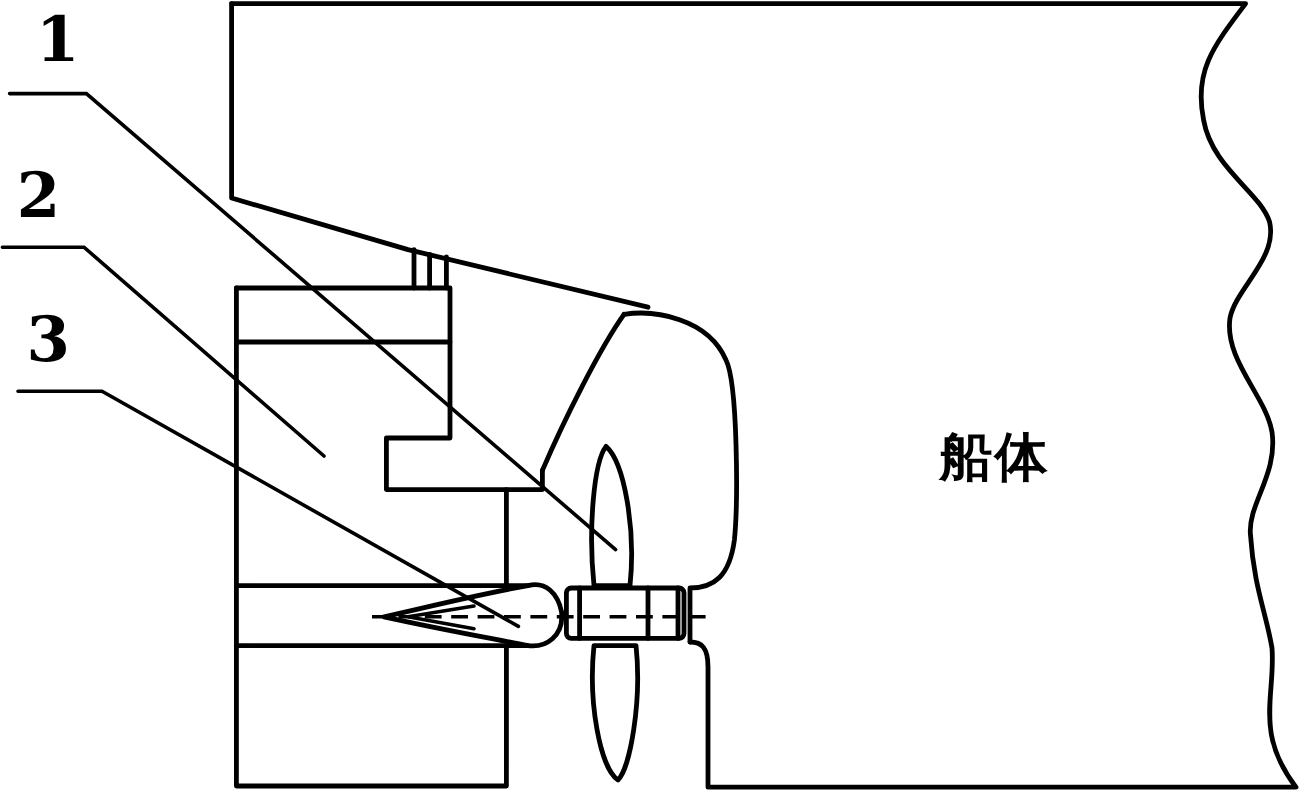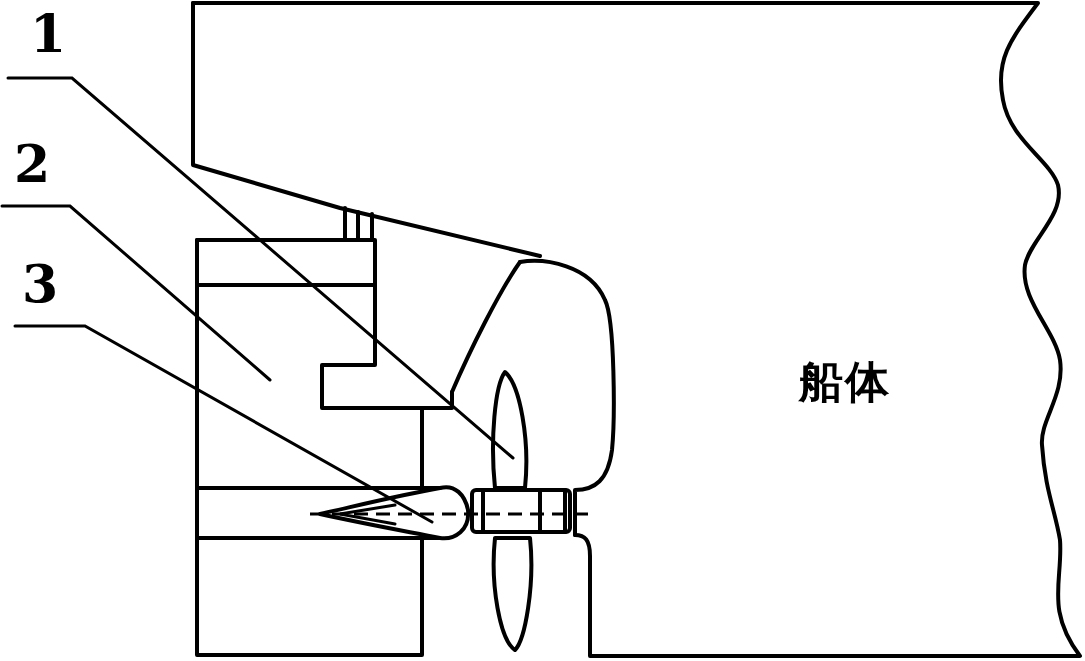--- a/index.html
+++ b/index.html
@@ -71,13 +71,13 @@
   <path class="stroke" d="M 495 538 L 530 538 C 535 585, 525 640, 515 650 C 500 640, 490 585, 495 538 Z"></path>
 
   <path class="thin" d="M 8 78 L 72 78 L 513 458"></path>
   <path class="thin" d="M 2 206 L 70 206 L 270 380"></path>
   <path class="thin" d="M 15 326 L 85 326 L 432 522"></path>
 </svg>
 
 <div class="label-num" style="left:30px; top:8px;">1</div>
 <div class="label-num" style="left:14px; top:138px;">2</div>
 <div class="label-num" style="left:22px; top:258px;">3</div>
-<div class="hull-text" style="left:799px; top:360px;">船体</div>
+<div class="hull-text" style="left:783px; top:360px;">船体</div>
 
 </body></html>

